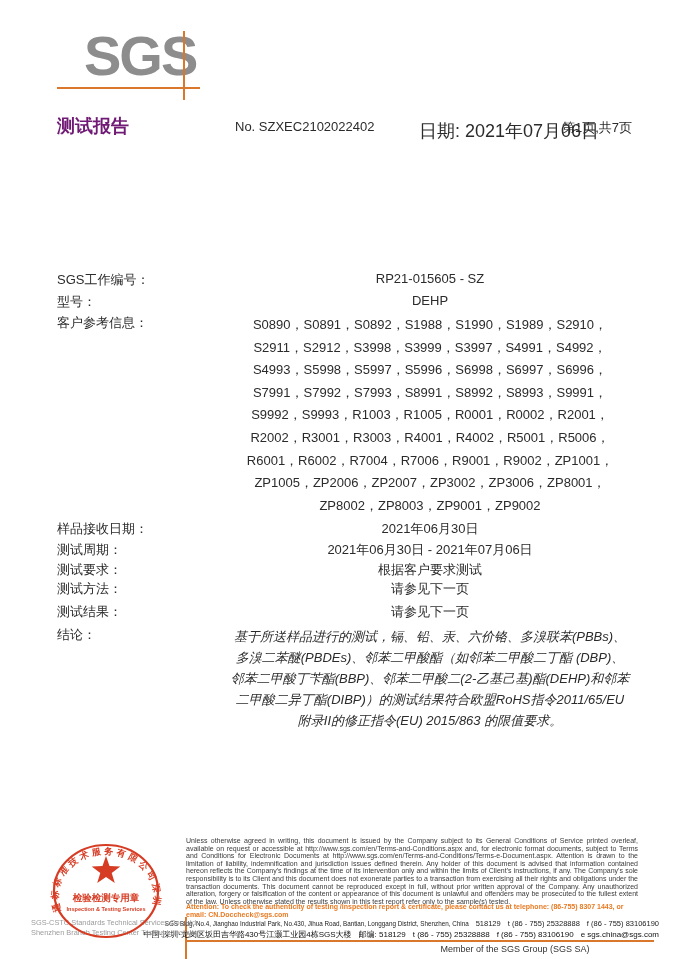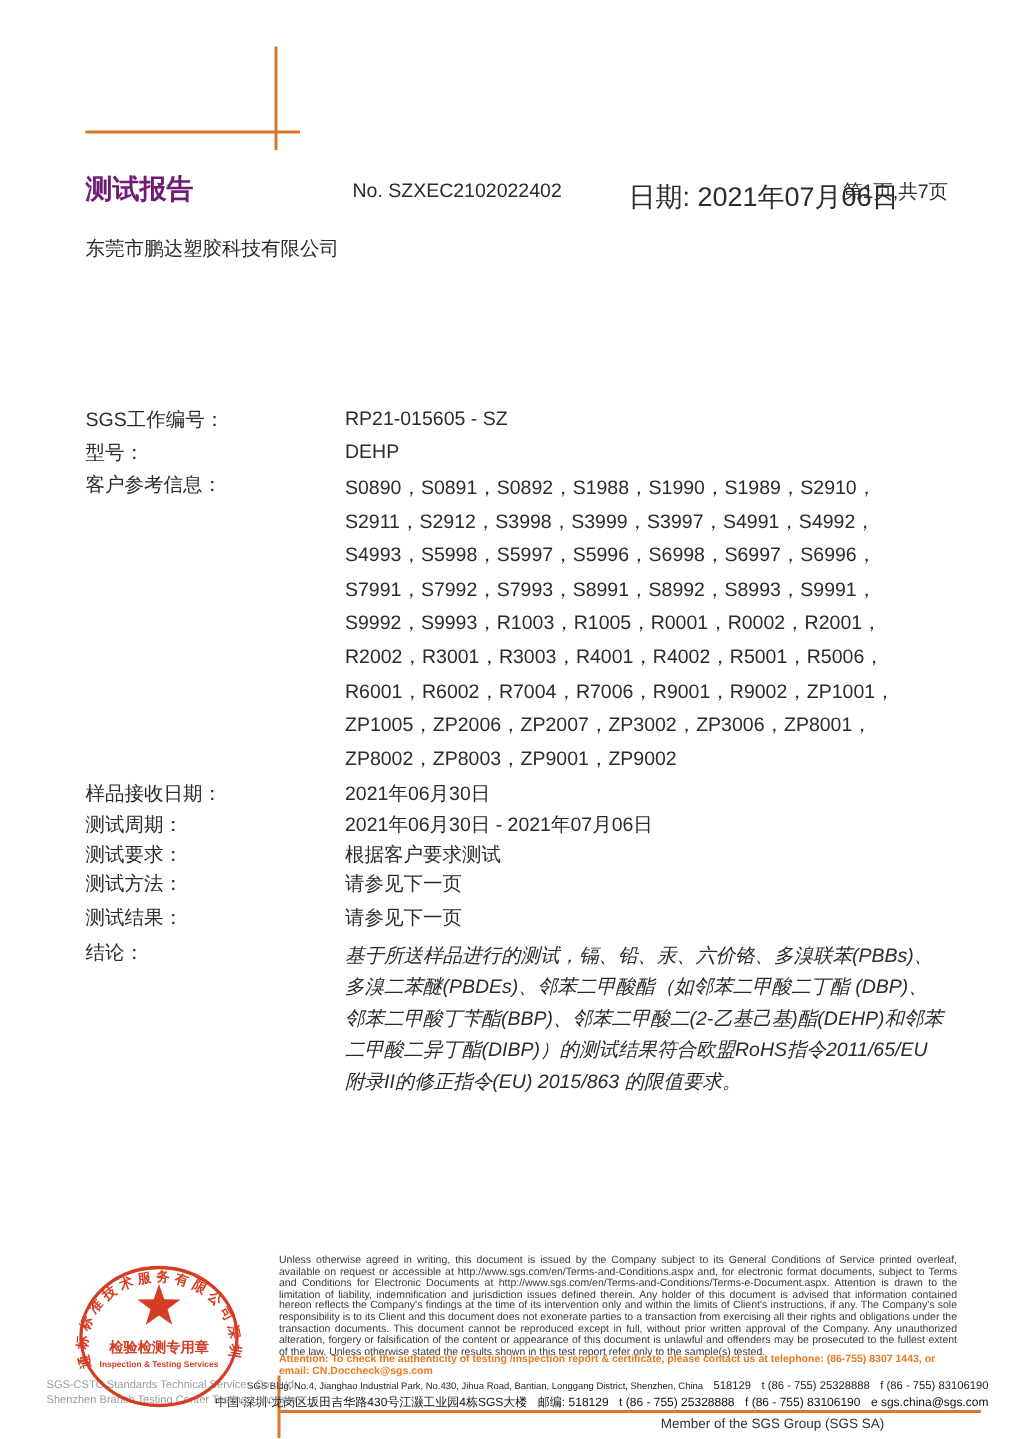--- a/index.html
+++ b/index.html
@@ -17,21 +17,21 @@
   .report-no{position:absolute;left:235px;top:119px;font-size:13px;}
   .report-date{position:absolute;left:419px;top:119px;font-size:18px;}
   .report-page{position:absolute;left:562px;top:119px;font-size:13px;}
   
   .co-name{position:absolute;left:57px;top:157px;font-size:13px;}
   .co-addr{position:absolute;left:57px;top:180px;font-size:13px;}
   .statement{position:absolute;left:57px;top:248px;font-size:13px;}
   
   .row{position:absolute;left:57px;width:575px;font-size:13px;}
   .row .lbl{position:absolute;left:0;top:0;}
-  .row .val{position:absolute;left:173px;top:0;width:400px;white-space:pre-line;}
+  .row .val{position:absolute;left:173px;top:0;width:400px;white-space:pre-line;text-align:center;}
   .r-job{top:271px;} .r-model{top:293px;}
   .r-ref{top:314px;} .r-ref .val{line-height:22.6px;}
   .r-recv{top:520px;} .r-period{top:541px;} .r-req{top:561px;}
   .r-method{top:580px;} .r-result{top:603px;}
   .r-concl{top:626px;} .r-concl .val{line-height:21px;font-style:italic;}
   
   .disclaimer{position:absolute;left:186px;top:837px;width:452px;font-size:7px;
     line-height:7.6px;text-align:justify;color:#3a3a3a;}
   .attention{position:absolute;left:186px;top:903px;width:452px;font-size:7px;
     line-height:7.8px;font-weight:bold;color:#e87a22;}
@@ -46,29 +46,29 @@
     font-size:9px;color:#333;}
   .footer-co{position:absolute;left:31px;top:918px;font-size:7.4px;color:#9b9b9b;
     line-height:10px;z-index:1;}
   .seal{position:absolute;left:50px;top:841px;width:112px;height:100px;z-index:2;}
 </style>
 </head>
 <body>
 
 <div class="page">
 
+  <div class="logo-text">SGS</div>
   <div class="logo-hline"></div>
   <div class="logo-vline"></div>
 
   <div class="doc-title">测试报告</div>
   <div class="report-no">No. SZXEC2102022402</div>
   <div class="report-date">日期: 2021年07月06日</div>
   <div class="report-page">第1页,共7页</div>
 
-  <div class="co-name">东莞市鹏达塑胶科技有限公司</div>
 
 
   <div class="row r-job">
     <span class="lbl">SGS工作编号：</span>
     <span class="val">RP21-015605 - SZ</span>
   </div>
   <div class="row r-model">
     <span class="lbl">型号：</span>
     <span class="val">DEHP</span>
   </div>

